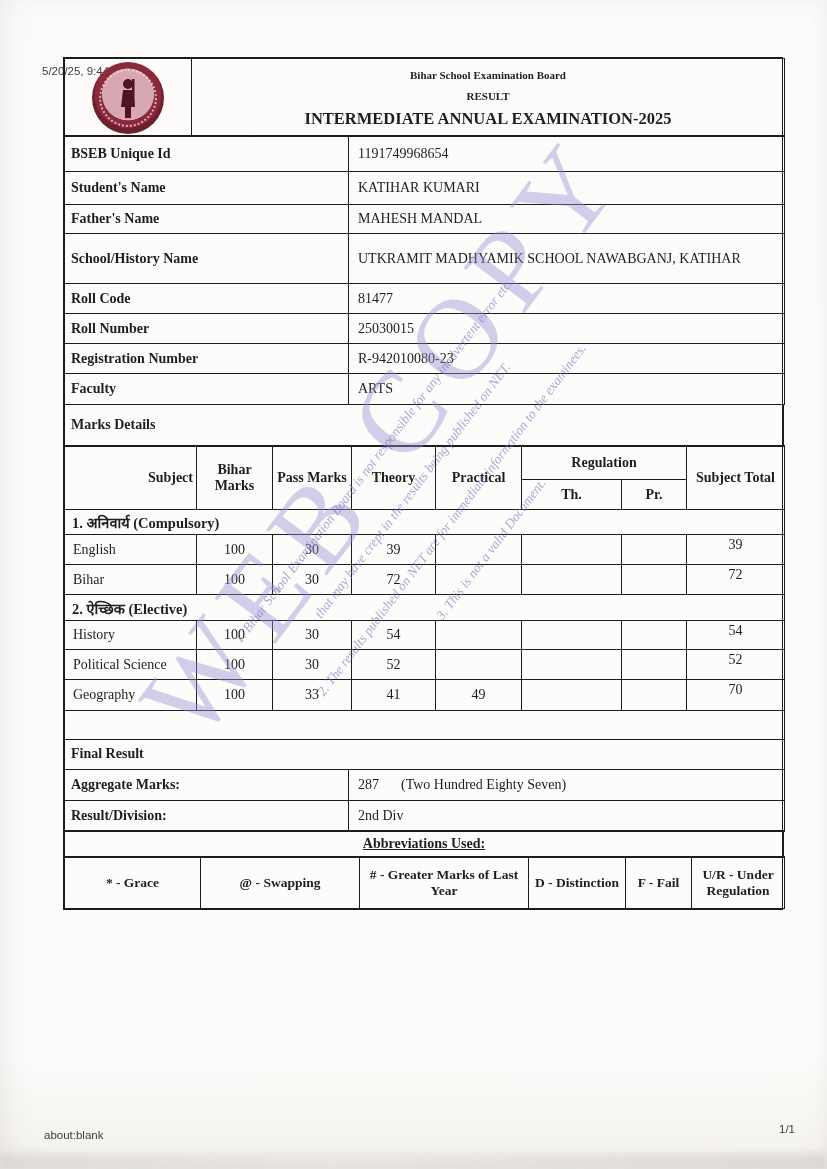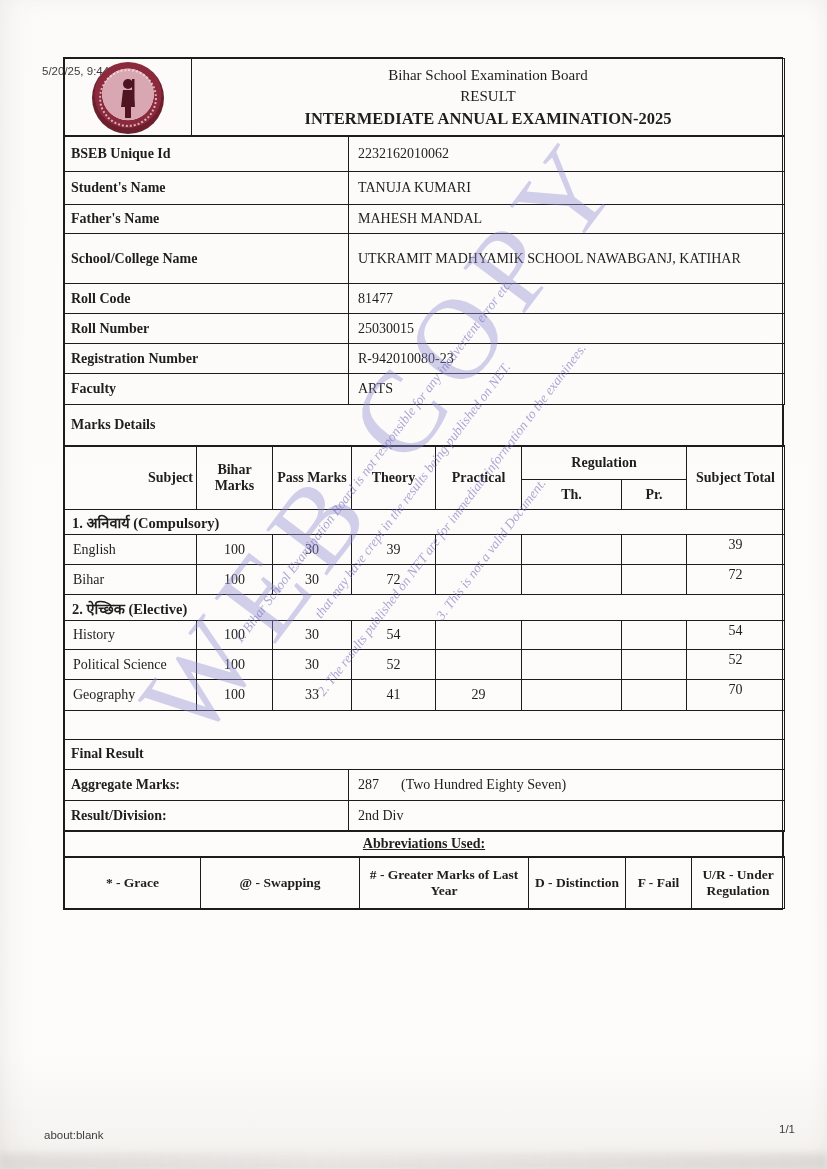--- a/index.html
+++ b/index.html
@@ -45,21 +45,21 @@
     width:72px; height:72px; border-radius:50%;
     background:radial-gradient(circle at 50% 45%, #d9a7b2 0 48%, #8a2a3c 49% 62%, #6e1f2e 63% 100%);
     display:inline-flex; align-items:center; justify-content:center;
     position:relative;
   }
   .seal::before{
     content:""; position:absolute; inset:7px; border-radius:50%;
     border:2px dotted rgba(245,225,230,0.75);
   }
   .title-cell{ text-align:center; padding:6px 4px; }
-  .title-l1,.title-l2{ font-weight:normal; font-size:15px; line-height:21px; }
+  .title-l1,.title-l2{ font-weight:bold; font-size:11px; line-height:21px; }
   .title-l3{ font-weight:bold; font-size:16.5px; line-height:23px; }
 
   
   .section-row td{ font-weight:bold; font-size:14.5px; padding-left:7px; }
   .marks-head th{ font-weight:bold; font-size:14px; text-align:center; padding:2px 3px; }
   .num{ text-align:center; }
   .subj{ padding-left:8px; }
 
   .abbrev-title td{ text-align:center; font-weight:bold; }
   .abbrev-title span{ text-decoration:underline; }
@@ -125,32 +125,32 @@
       </table>
 
     <table>
       <colgroup>
           <col style="width:284px">
           <col style="width:436px">
         </colgroup>
       <tbody>
           <tr style="height:36px">
         <td class="lbl">BSEB Unique Id</td>
-        <td class="val">2232162010062</td>
+        <td class="val">1191749968654</td>
       </tr>
       <tr style="height:33px">
         <td class="lbl">Student's Name</td>
-        <td class="val">TANUJA KUMARI</td>
+        <td class="val">KATIHAR KUMARI</td>
       </tr>
       <tr style="height:29px">
         <td class="lbl">Father's Name</td>
         <td class="val">MAHESH MANDAL</td>
       </tr>
       <tr style="height:50px">
-        <td class="lbl">School/College Name</td>
+        <td class="lbl">School/History Name</td>
         <td class="val">UTKRAMIT MADHYAMIK SCHOOL NAWABGANJ, KATIHAR</td>
       </tr>
       <tr style="height:30px">
         <td class="lbl">Roll Code</td>
         <td class="val">81477</td>
       </tr>
       <tr style="height:30px">
         <td class="lbl">Roll Number</td>
         <td class="val">25030015</td>
       </tr>
@@ -244,21 +244,21 @@
         <td class="num"></td>
         <td class="num"></td>
         <td class="num"></td>
         <td class="num" style="vertical-align:top">52</td>
       </tr>
       <tr style="height:31px">
         <td class="subj">Geography</td>
         <td class="num">100</td>
         <td class="num">33</td>
         <td class="num">41</td>
-        <td class="num">29</td>
+        <td class="num">49</td>
         <td class="num"></td>
         <td class="num"></td>
         <td class="num" style="vertical-align:top">70</td>
       </tr>
       <tr style="height:29px">
         <td colspan="8"></td>
       </tr>
     </tbody>
       </table>
 

